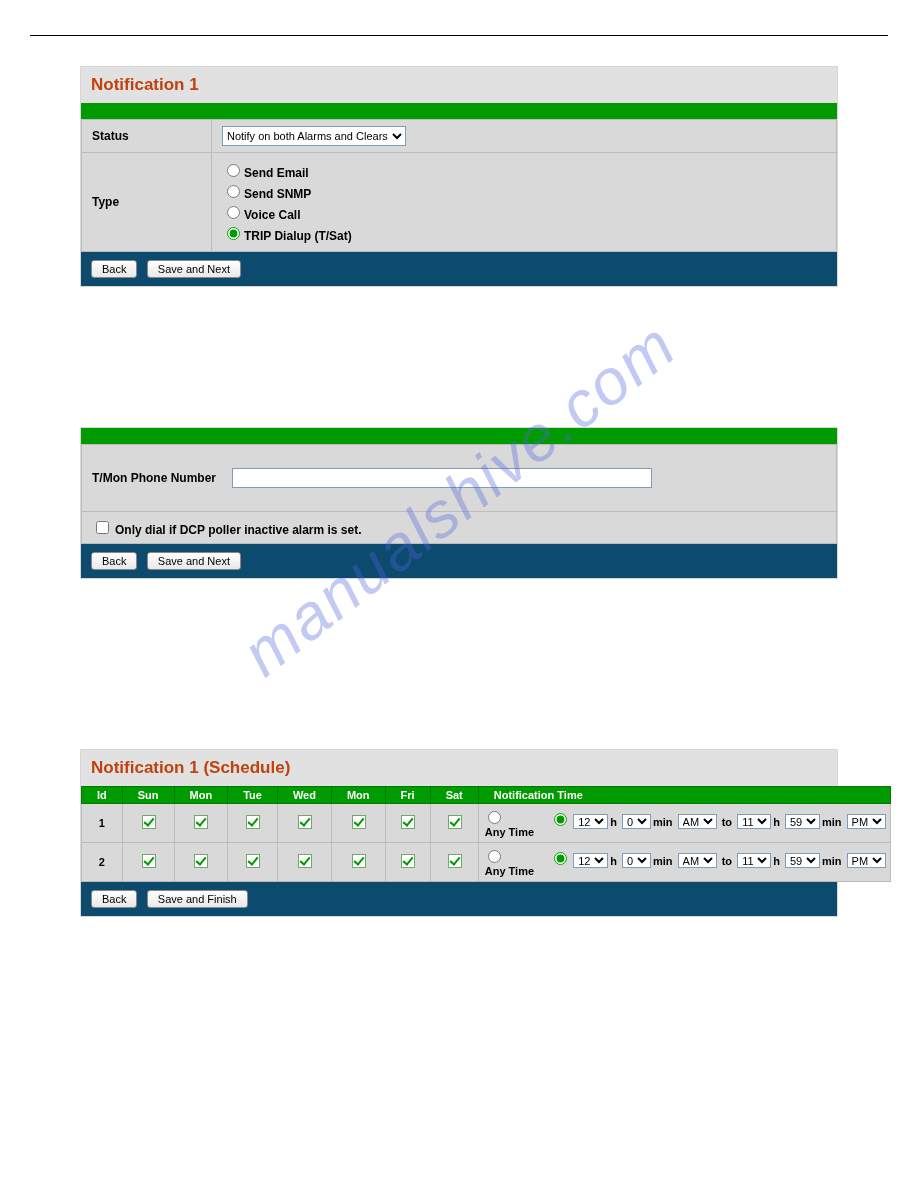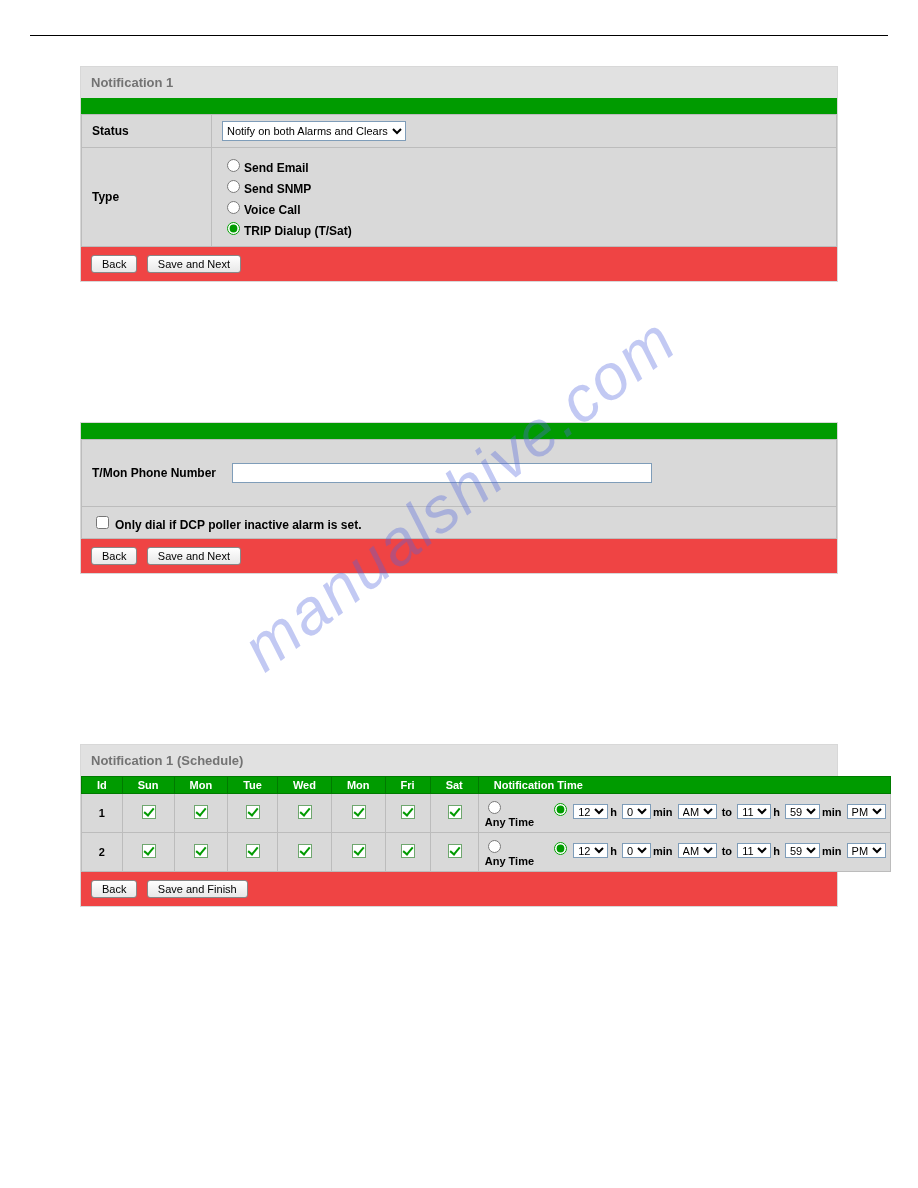--- a/index.html
+++ b/index.html
@@ -18,23 +18,23 @@
     margin: 15px 0 30px 0;
   }
   .panel {
     background: #e1e1e1;
     margin: 0 50px 60px 50px;
     padding: 0;
     border: 1px solid #d8d8d8;
   }
   .panel-title {
     font-weight: bold;
-    font-size: 13px;
+    font-size: 17px;
     padding: 8px 10px;
-    color: #737373;
+    color: #c2410c;
   }
   .green-bar {
     background: #009b00;
     height: 16px;
   }
   .form-table {
     width: 100%;
     border-collapse: collapse;
   }
   .form-table td {
@@ -55,21 +55,21 @@
     background: #fff;
   }
   .radio-list label {
     display: block;
     font-weight: bold;
     margin: 2px 0;
   }
   .radio-list input[type=radio] { margin-right: 4px; }
   .button-row {
     padding: 8px 10px;
-    background: #ef4444;
+    background: #0c4a6e;
   }
   button.wbtn {
     font-family: inherit;
     font-size: 11px;
     padding: 2px 10px;
     border: 1px solid #888;
     border-radius: 3px;
     background: linear-gradient(#fff,#e8e8e8);
     cursor: pointer;
     margin-right: 6px;

